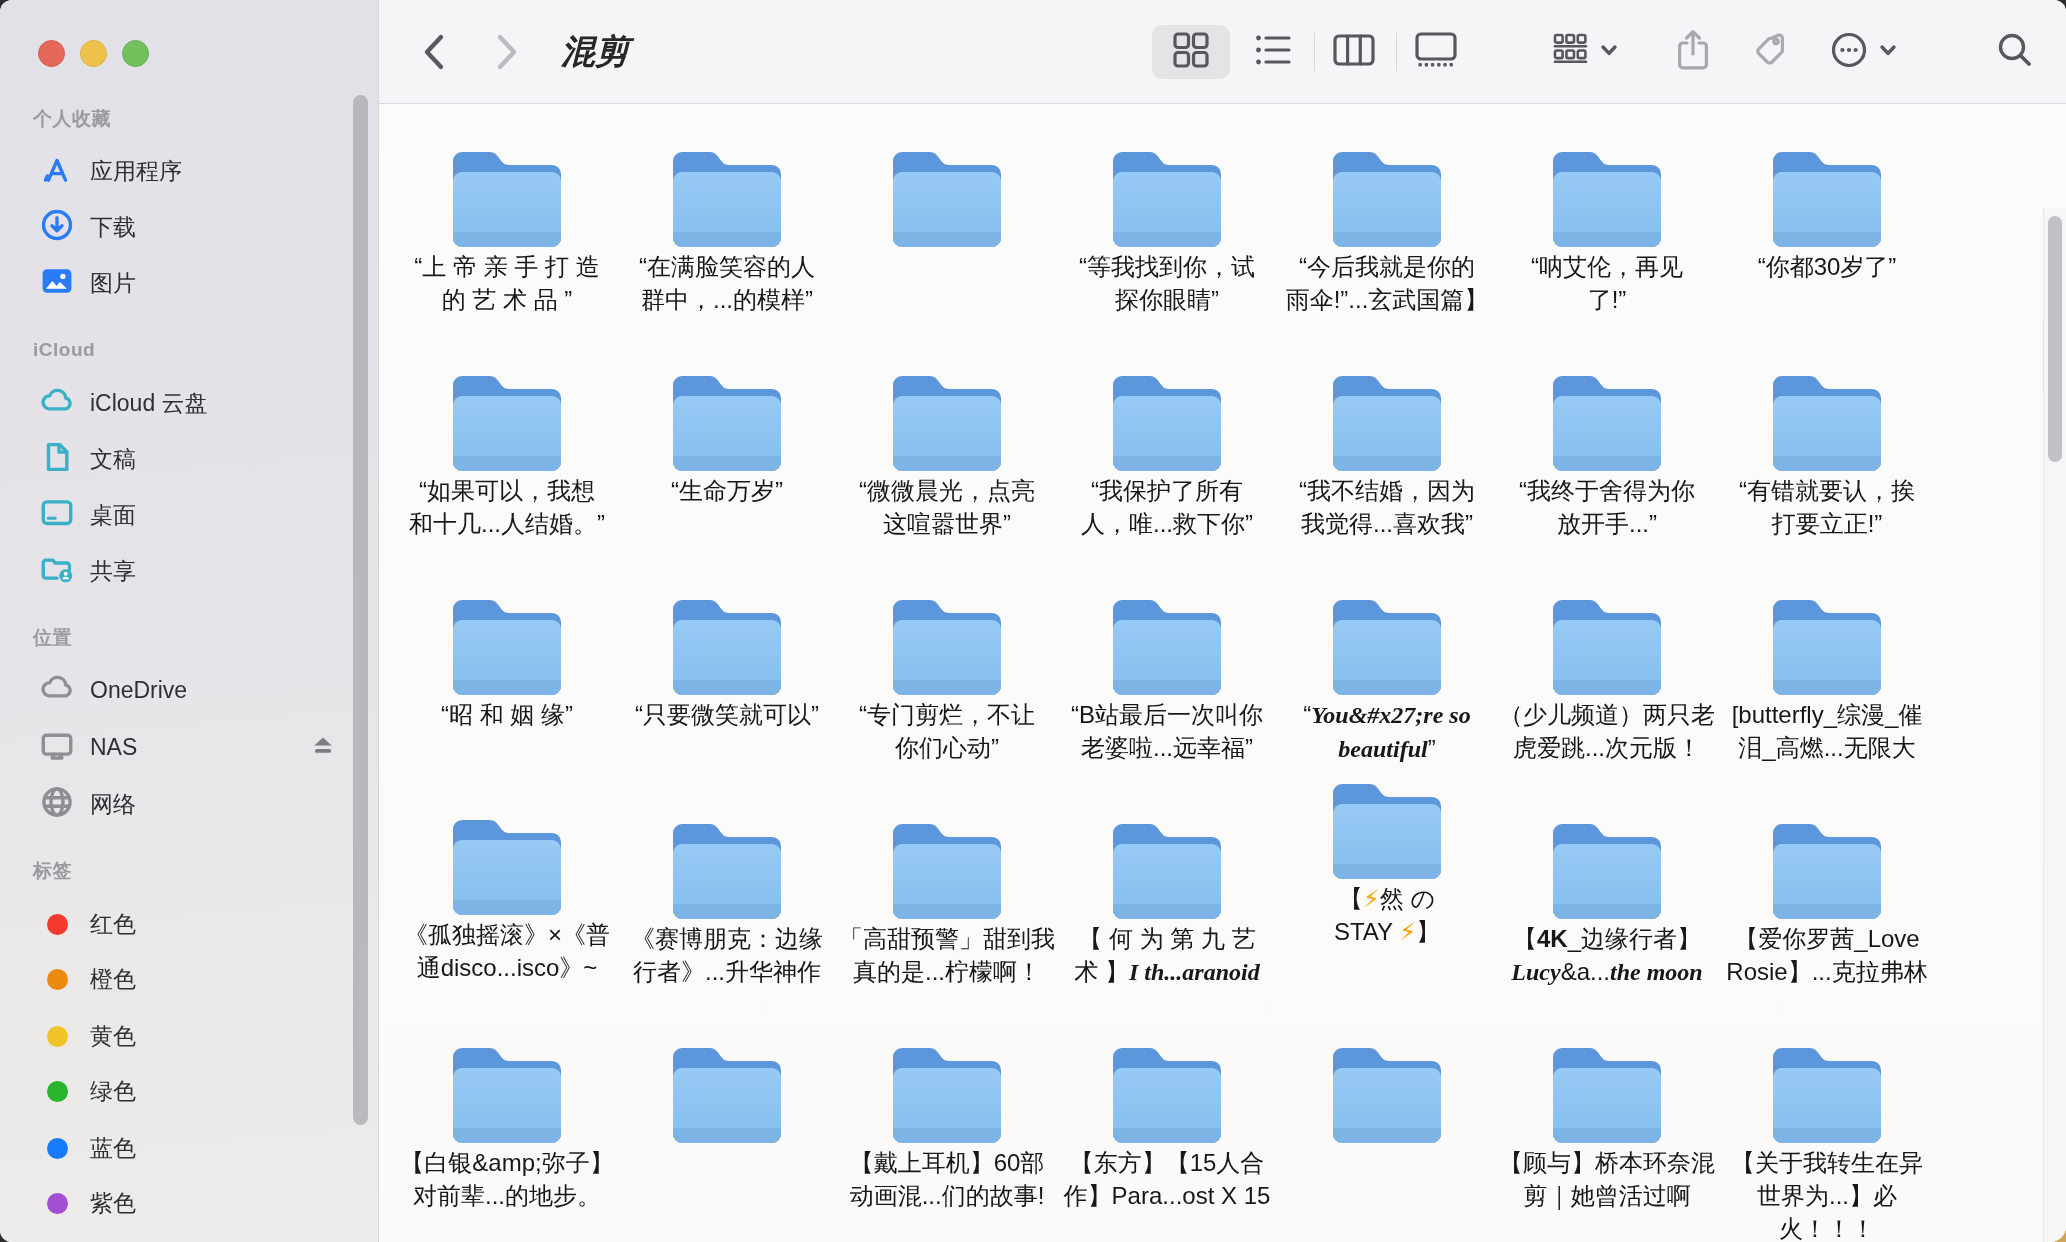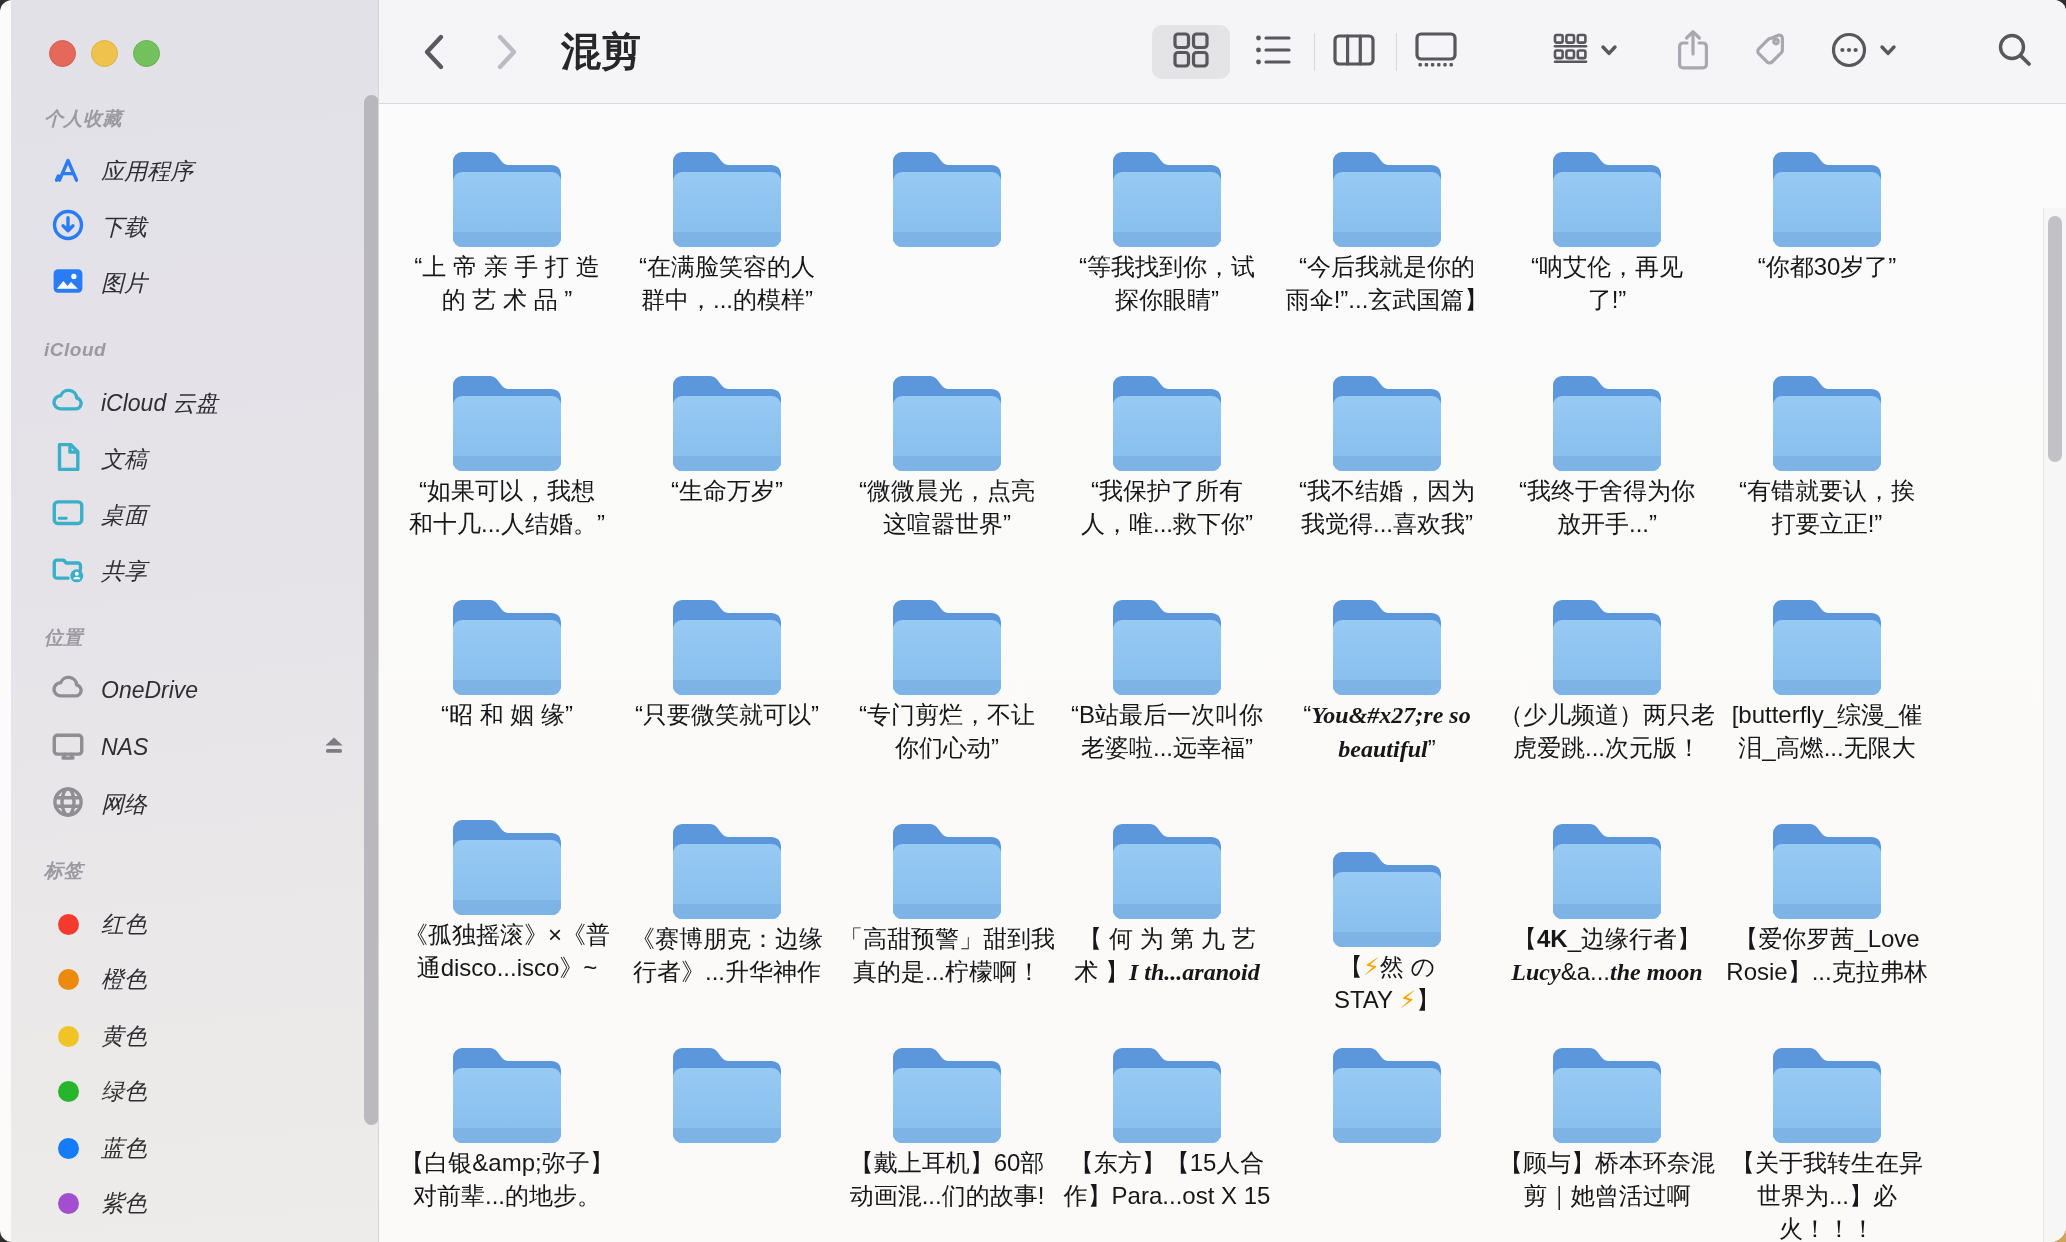--- a/index.html
+++ b/index.html
@@ -2,43 +2,43 @@
 <html><head>
 <meta charset="utf-8">
 <style>
   html,body{margin:0;padding:0;background:#2e2e30;width:2066px;height:1242px;overflow:hidden;
     font-family:"Liberation Sans","DejaVu Sans",sans-serif;}
   .blob{position:absolute;right:-10px;bottom:-12px;width:52px;height:52px;border-radius:50%;
     background:#cda55e;z-index:0;}
   .window{position:absolute;inset:0;border-radius:12px 12px 16px 12px;overflow:hidden;z-index:1;
     background:#fbfbfb;}
   
-  .sidebar{position:absolute;left:11px;top:0;width:382px;height:1242px;
-    background:linear-gradient(175deg,#e2e1e8 0%,#e5e3e8 45%,#eae8e8 75%,#edecea 100%);font-style:italic;}
+  .sidebar{position:absolute;left:0;top:0;width:382px;height:1242px;
+    background:linear-gradient(175deg,#e2e1e8 0%,#e5e3e8 45%,#eae8e8 75%,#edecea 100%);}
   .traffic{position:absolute;top:40px;left:38px;display:flex;gap:15px;}
   .tl{width:25px;height:25px;border-radius:50%;}
   .tl.red{background:#e4695b;border:1px solid #d85a4e;}
   .tl.yellow{background:#eec24c;border:1px solid #e0b13b;}
   .tl.green{background:#72c15c;border:1px solid #62b14e;}
   .sb-header{position:absolute;left:33px;font-size:19px;font-weight:700;color:#9b9aa1;letter-spacing:.5px;}
   .sb-item{position:absolute;left:22px;width:330px;height:56px;border-radius:10px;
     display:flex;align-items:center;}
   .sb-item .ic{width:34px;height:34px;margin-left:18px;display:flex;align-items:center;justify-content:center;flex:0 0 auto;}
   .sb-item .lbl{margin-left:16px;font-size:23px;color:#2f2f33;white-space:nowrap;}
   .sb-item .eject{margin-left:auto;margin-right:14px;}
   .dot{width:21px;height:21px;border-radius:50%;}
   .sb-scroll{position:absolute;left:353px;top:95px;width:15px;height:1030px;border-radius:8px;
     background:#a9a8ae;opacity:.75;}
   
   .main{position:absolute;left:378px;top:0;right:0;bottom:0;border-left:1px solid #d6d5d9;}
   .toolbar{position:absolute;left:0;right:0;top:0;height:103px;background:#f5f4f6;
     border-bottom:1px solid #d9d8dc;}
   .tbtn{position:absolute;top:0;height:103px;display:flex;align-items:center;justify-content:center;}
   .title{position:absolute;left:182px;top:0;height:103px;display:flex;align-items:center;
-    font-size:40px;font-weight:700;color:#27272a;}
+    font-size:34px;font-weight:700;color:#27272a;font-style:italic;}
   .selbg{position:absolute;left:773px;top:25px;width:78px;height:54px;border-radius:10px;background:#e4e3e6;}
   .vsep{position:absolute;top:33px;width:1px;height:38px;background:#d8d7da;}
   .content{position:absolute;left:0;right:0;top:104px;bottom:0;
     background:linear-gradient(180deg,#fbfbfb,#fbfaf8);}
   .cell{position:absolute;width:220px;height:224px;text-align:center;}
   .cell .ficon{display:block;margin:42px auto 0 auto;}
   .fname{font-size:24px;line-height:33px;color:#17171a;}
   .bi{font-weight:bold;font-style:italic;font-family:"Liberation Serif","DejaVu Serif",serif;}
   .bolt{color:#f6a500;}
   .scrolltrack{position:absolute;right:0;top:104px;bottom:0;width:22px;background:#f6f6f6;
@@ -589,21 +589,21 @@
       <svg class="ficon" width="124" height="104" viewBox="0 0 124 104">
   <path d="M8 92 V15 a9 9 0 0 1 9 -9 h27.5 a10 10 0 0 1 8 4 l4.6 6.1 a7 7 0 0 0 5.6 2.8 H107 a9 9 0 0 1 9 9 v64 a9 9 0 0 1 -9 9 H17 a9 9 0 0 1 -9 -9 Z" fill="#5b97da"></path>
   <rect x="8" y="26" width="108" height="75" rx="9" fill="url(#fg)"></rect>
   <path d="M8 86 h108 v6 a9 9 0 0 1 -9 9 H17 a9 9 0 0 1 -9 -9 Z" fill="#7db3e5"></path>
 </svg>
       <div class="fname">
         <div>【 何 为 第 九 艺</div>
               <div>术 】<span class="bi">I th...aranoid</span></div>
       </div>
           </div>
-          <div class="cell" style="left:898px;top:700px">
+          <div class="cell" style="left:898px;top:632px">
       <svg class="ficon" width="124" height="104" viewBox="0 0 124 104">
   <path d="M8 92 V15 a9 9 0 0 1 9 -9 h27.5 a10 10 0 0 1 8 4 l4.6 6.1 a7 7 0 0 0 5.6 2.8 H107 a9 9 0 0 1 9 9 v64 a9 9 0 0 1 -9 9 H17 a9 9 0 0 1 -9 -9 Z" fill="#5b97da"></path>
   <rect x="8" y="26" width="108" height="75" rx="9" fill="url(#fg)"></rect>
   <path d="M8 86 h108 v6 a9 9 0 0 1 -9 9 H17 a9 9 0 0 1 -9 -9 Z" fill="#7db3e5"></path>
 </svg>
       <div class="fname">
         <div>【<span class="bolt">⚡</span>然 の</div>
               <div>STAY <span class="bolt">⚡</span>】</div>
       </div>
           </div>

